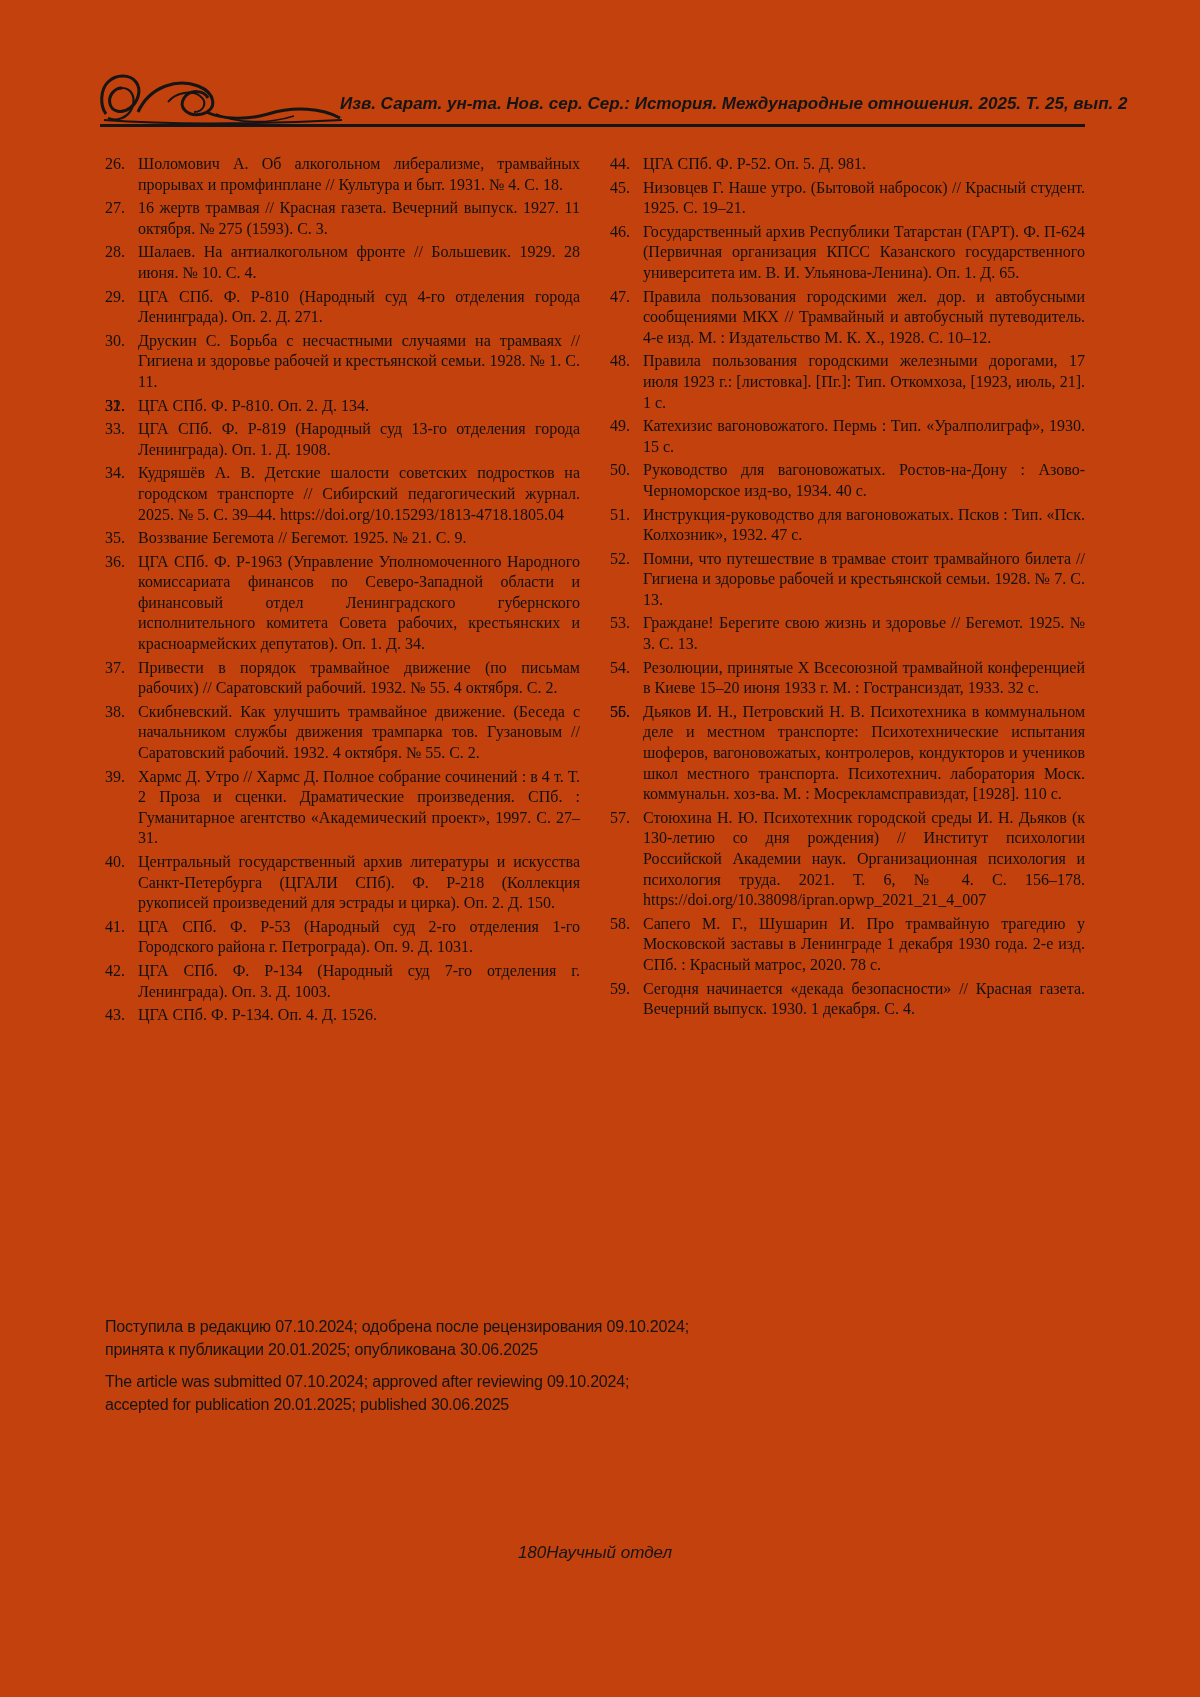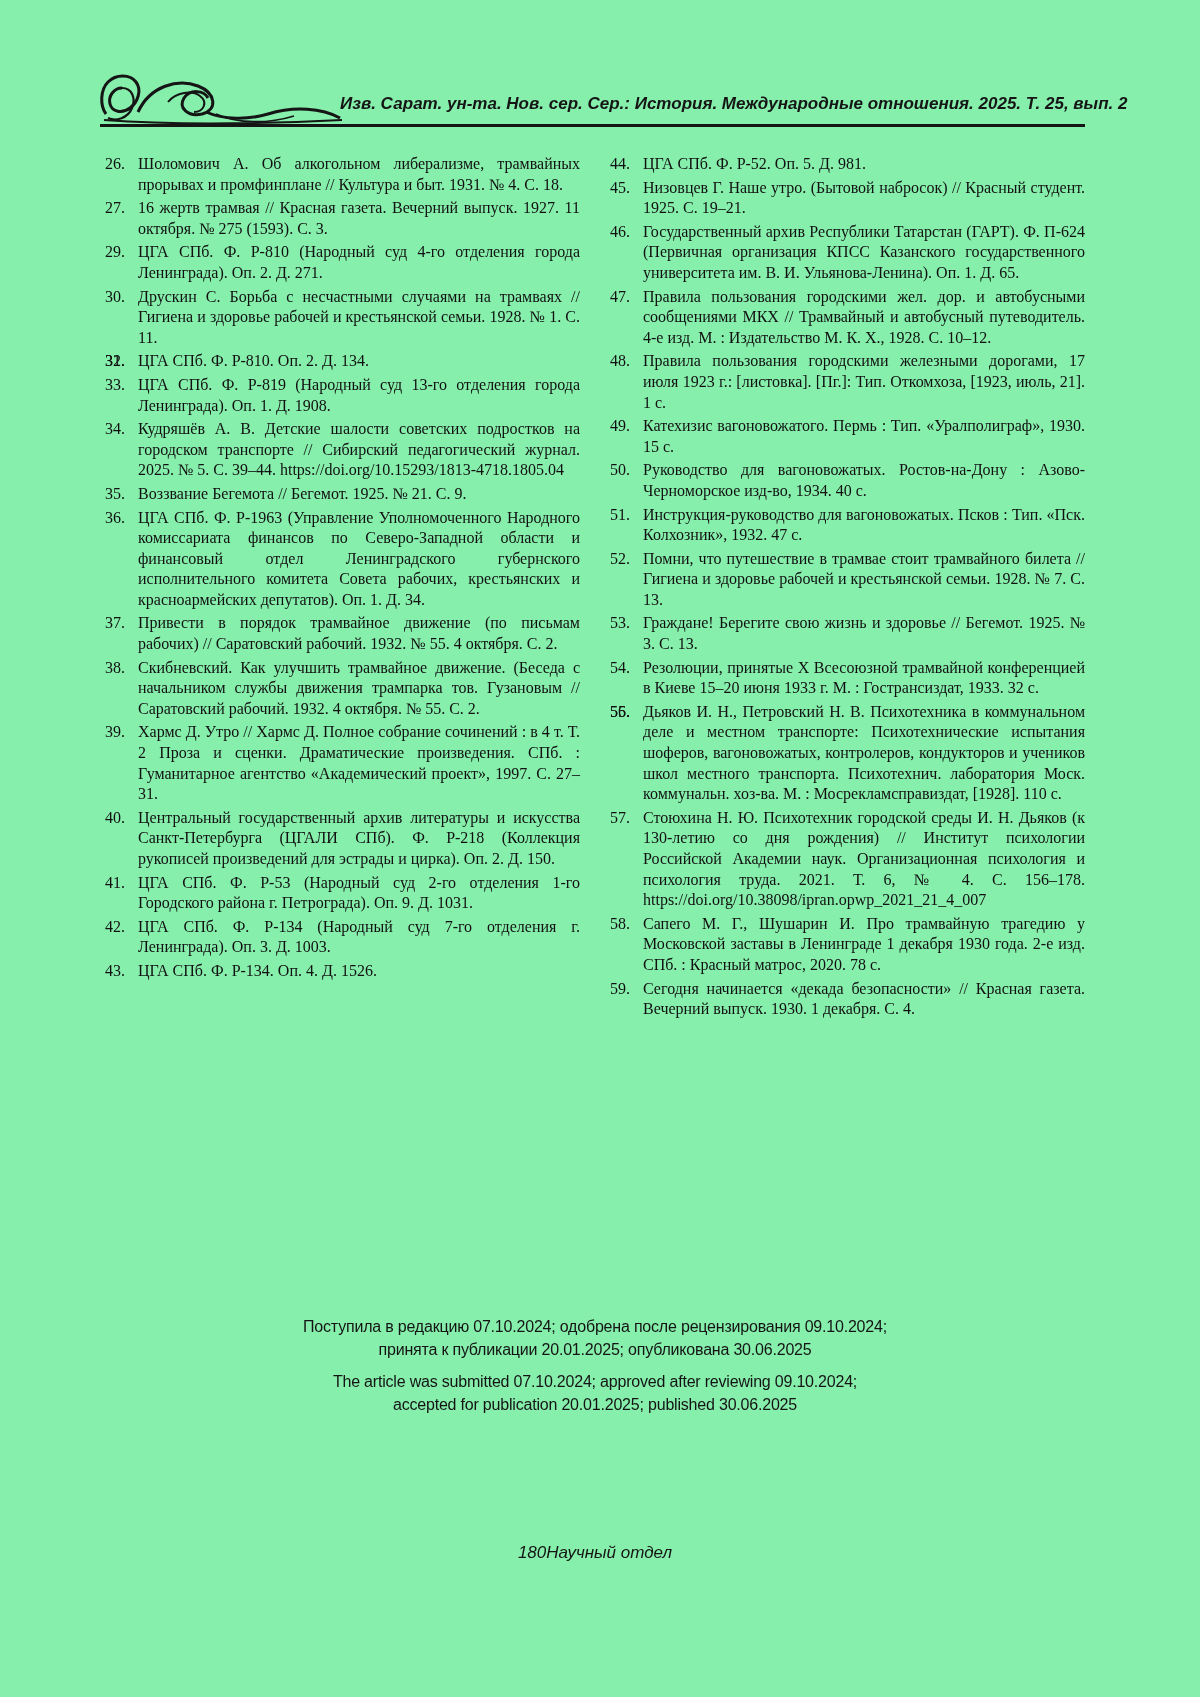--- a/index.html
+++ b/index.html
@@ -1,17 +1,17 @@
 <!DOCTYPE html>
 <html lang="ru"><head>
 <meta charset="utf-8">
 <style>
   html,body{margin:0;padding:0;background:#e8e8e8;}
   .page{
-    position:relative;width:1200px;height:1697px;background:#86efac;
+    position:relative;width:1200px;height:1697px;background:#c2410c;
     margin:0 auto;overflow:hidden;
     font-family:"Liberation Serif","DejaVu Serif",serif;color:#111;
   }
   
   .logo{position:absolute;left:98px;top:68px;width:250px;height:58px;}
   .journal-line{
     position:absolute;left:340px;top:94px;width:745px;
     text-align:right;font-family:"Liberation Sans","DejaVu Sans",sans-serif;
     font-style:italic;font-weight:bold;font-size:17px;color:#151515;white-space:nowrap;
   }
@@ -29,21 +29,21 @@
   }
   .ref-num{position:absolute;left:0;top:0;}
   .it{}
   
   .meta{
     position:absolute;left:105px;top:1315px;width:980px;
     font-family:"Liberation Sans","DejaVu Sans",sans-serif;
     font-size:16px;line-height:23px;color:#141414;
     letter-spacing:-0.2px;
   }
-  .meta .block{margin-bottom:9px;text-align:center;}
+  .meta .block{margin-bottom:9px;}
   
   .running-footer{
     position:absolute;left:105px;top:1543px;width:980px;
     font-family:"Liberation Sans","DejaVu Sans",sans-serif;
     font-style:italic;font-size:17px;color:#151515;
     display:flex;justify-content:center;
   }
 </style>
 </head>
 <body>
@@ -61,20 +61,21 @@
       <path d="M6 52 C60 56 140 57 244 52" stroke-width="2"></path>
     </svg>
   </div>
   <div class="journal-line">Изв. Сарат. ун-та. Нов. сер. Сер.: История. Международные отношения. 2025. Т. 25, вып. 2</div>
   <div class="header-rule"></div>
 
   <div class="refs">
     <div class="col">
         <div class="ref" lang="ru"><span class="ref-num">26.</span><span><span class="it">Шоломович А.</span><span> Об алкогольном либерализме, трамвайных прорывах и промфинплане // Культура и быт. 1931. № 4. С. 18.</span></span></div>
         <div class="ref" lang="ru"><span class="ref-num">27.</span><span><span>16 жертв трамвая // Красная газета. Вечерний выпуск. 1927. 11 октября. № 275 (1593). С. 3.</span></span></div>
+        <div class="ref" lang="ru"><span class="ref-num">28.</span><span><span class="it">Шалаев.</span><span> На антиалкогольном фронте // Большевик. 1929. 28 июня. № 10. С. 4.</span></span></div>
         <div class="ref" lang="ru"><span class="ref-num">29.</span><span><span>ЦГА СПб. Ф. Р-810 (Народный суд 4-го отделения города Ленинграда). Оп. 2. Д. 271.</span></span></div>
         <div class="ref" lang="ru"><span class="ref-num">30.</span><span><span class="it">Друскин С.</span><span> Борьба с несчастными случаями на трамваях // Гигиена и здоровье рабочей и крестьянской семьи. 1928. № 1. С. 11.</span></span></div>
         <div class="ref" lang="ru"><span class="ref-num">31.</span></div>
         <div class="ref" lang="ru"><span class="ref-num">32.</span><span><span>ЦГА СПб. Ф. Р-810. Оп. 2. Д. 134.</span></span></div>
         <div class="ref" lang="ru"><span class="ref-num">33.</span><span><span>ЦГА СПб. Ф. Р-819 (Народный суд 13-го отделения города Ленинграда). Оп. 1. Д. 1908.</span></span></div>
         <div class="ref" lang="ru"><span class="ref-num">34.</span><span><span class="it">Кудряшёв А. В.</span><span> Детские шалости советских подростков на городском транспорте // Сибирский педагогический журнал. 2025. № 5. С. 39–44. https://doi.org/10.15293/1813-4718.1805.04</span></span></div>
         <div class="ref" lang="ru"><span class="ref-num">35.</span><span><span>Воззвание Бегемота // Бегемот. 1925. № 21. С. 9.</span></span></div>
         <div class="ref" lang="ru"><span class="ref-num">36.</span><span><span>ЦГА СПб. Ф. Р-1963 (Управление Уполномоченного Народного комиссариата финансов по Северо-Западной области и финансовый отдел Ленинградского губернского исполнительного комитета Совета рабочих, крестьянских и красноармейских депутатов). Оп. 1. Д. 34.</span></span></div>
         <div class="ref" lang="ru"><span class="ref-num">37.</span><span><span>Привести в порядок трамвайное движение (по письмам рабочих) // Саратовский рабочий. 1932. № 55. 4 октября. С. 2.</span></span></div>
         <div class="ref" lang="ru"><span class="ref-num">38.</span><span><span class="it">Скибневский.</span><span> Как улучшить трамвайное движение. (Беседа с начальником службы движения трампарка тов. Гузановым // Саратовский рабочий. 1932. 4 октября. № 55. С. 2.</span></span></div>

